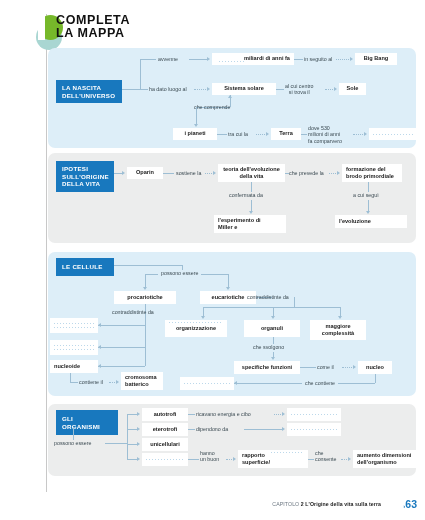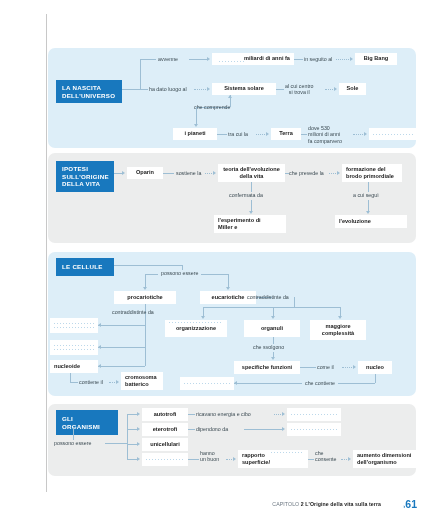--- a/index.html
+++ b/index.html
@@ -149,20 +149,29 @@
   }
   .footer-page .caret { font-size: 6px; }
 </style>
 </head>
 <body>
 
 <div class="page">
 
   <div class="margin-rule"></div>
 
+  <div class="header">
+    <div class="logo-wrap">
+      <div class="logo-circle-back"></div>
+      <div class="logo-circle-front"></div>
+      <div class="logo-notch"></div>
+    </div>
+    <div class="header-title">COMPLETA
+LA MAPPA</div>
+  </div>
 
   <div class="section sec-blue" style="top:48px; height:100px;">
 
     <div class="sec-tag" style="left:8px; top:32px; width:66px;">LA NASCITA
 DELL'UNIVERSO</div>
 
     <div class="ln h" style="left:74px; top:41px; width:18px;"></div>
     <div class="ln v" style="left:92px; top:11px; height:30px;"></div>
 
     <div class="ln h" style="left:92px; top:11px; width:16px;"></div>
@@ -429,17 +438,17 @@
     </div>
   </div>
 
   <div class="footer">
     <div class="footer-text">
       <span class="footer-chap">CAPITOLO</span>
       <b>2</b>
       <b>L'Origine della vita sulla terra</b>
     </div>
     <div class="footer-page">
-      <span class="caret">›</span><span>61</span>
+      <span class="caret">›</span><span>63</span>
     </div>
   </div>
 
 </div>
 
 </body></html>

